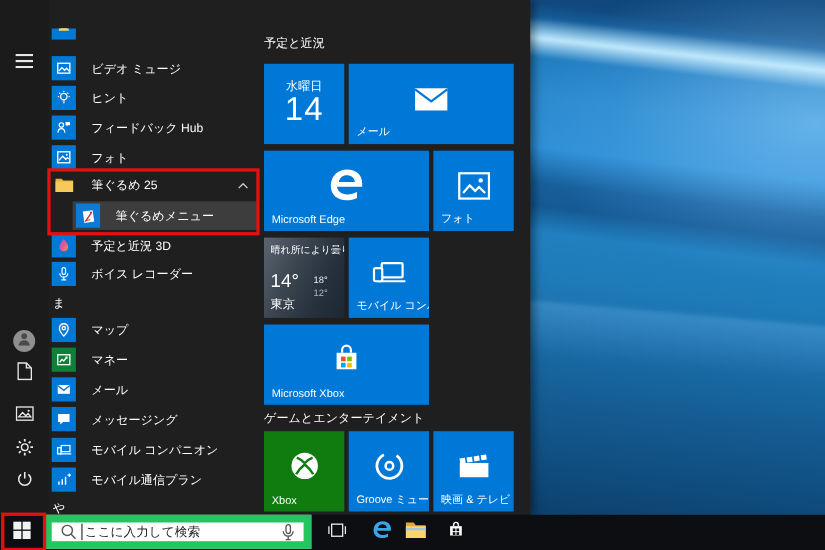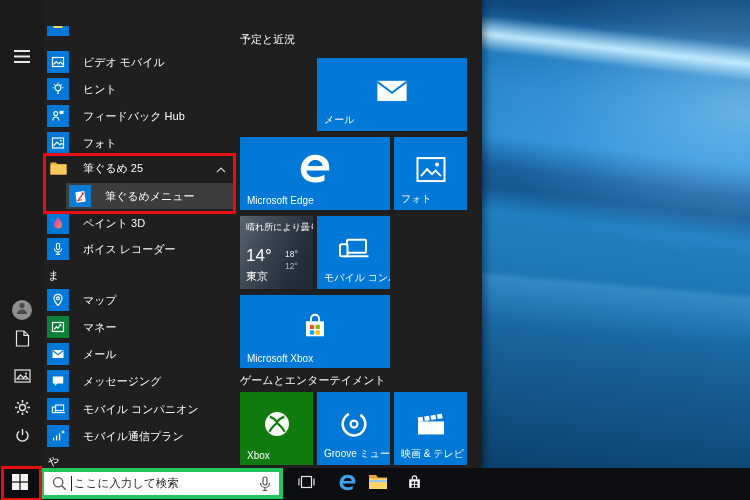--- a/index.html
+++ b/index.html
@@ -54,21 +54,21 @@
   .cal-date{position:absolute;top:25px;width:100%;text-align:center;font-size:30px;font-weight:300;letter-spacing:1px;}
   .w-cond{position:absolute;left:6px;top:5px;font-size:9px;white-space:nowrap;}
   .w-temp{position:absolute;left:6px;top:30px;font-size:17px;font-weight:300;}
   .w-hi{position:absolute;left:45px;top:33px;font-size:8.5px;color:#e8eef4;text-align:center;}
   .w-lo{position:absolute;left:45px;top:45px;font-size:8.5px;color:#aeb9c4;}
   .w-city{position:absolute;left:6px;bottom:5px;font-size:11px;}
   
   .taskbar{position:absolute;left:0;top:468px;width:750px;height:32px;background:#0c0e12;}
   .tb-btn{position:absolute;top:0;height:32px;display:flex;align-items:center;justify-content:center;}
   .searchbox{position:absolute;left:40px;top:0;width:243px;height:31px;background:#fff;
-             border:4px solid #22c55e;box-sizing:border-box;display:flex;align-items:center;}
+             border:7px solid #22c55e;box-sizing:border-box;display:flex;align-items:center;}
   .searchbox .sph{font-size:11.5px;color:#1f1f1f;white-space:nowrap;}
   .cursor{width:1px;height:15px;background:#1f1f1f;margin:0 2px 0 4px;}
   
   .red-box{position:absolute;border:3px solid #e60f0f;z-index:60;pointer-events:none;}
 </style>
 </head>
 <body>
 
 <div class="stage">
 
@@ -147,21 +147,21 @@
         <span class="app-label"></span>
       </div>
 
       <div class="app-row" style="top:23px">
         <span class="ic">
           <svg width="14" height="14" viewBox="0 0 14 14" fill="none" stroke="#fff" stroke-width="1.2">
               <rect x="1.5" y="2.5" width="11" height="9"></rect>
               <path d="M2.5 9.5l2.8-3 2.4 2.4 1.8-1.8 2.3 2.4"></path>
             </svg>
         </span>
-        <span class="app-label">ビデオ モバイル</span>
+        <span class="app-label">ビデオ ミュージ</span>
       </div>
 
       <div class="app-row" style="top:50px">
         <span class="ic">
           <svg width="14" height="14" viewBox="0 0 14 14" fill="none" stroke="#fff" stroke-width="1.1">
               <circle cx="7" cy="5.8" r="2.9"></circle>
               <path d="M5.9 9.8h2.2M6.2 11.4h1.6M7 .6v1.1M2.9 2.3l.8.8M11.1 2.3l-.8.8M1.6 5.8h1.1M11.3 5.8h1.1"></path>
             </svg>
         </span>
         <span class="app-label">ヒント</span>
@@ -224,21 +224,21 @@
               <defs>
                 <linearGradient id="pg" x1="0" y1="0" x2="1" y2="1">
                   <stop offset="0" stop-color="#b14cc9"></stop>
                   <stop offset=".55" stop-color="#e85c8a"></stop>
                   <stop offset="1" stop-color="#ff9a3c"></stop>
                 </linearGradient>
               </defs>
               <path d="M7 1.2C9.4 3.9 11 6.4 11 8.4a4 4 0 0 1-8 0C3 6.4 4.6 3.9 7 1.2z" fill="url(#pg)"></path>
             </svg>
         </span>
-        <span class="app-label">ペイント 3D</span>
+        <span class="app-label">予定と近況 3D</span>
       </div>
 
       <div class="app-row" style="top:210px">
         <span class="ic">
           <svg width="14" height="14" viewBox="0 0 14 14" fill="none" stroke="#fff" stroke-width="1.1">
               <rect x="5.4" y="1.2" width="3.2" height="6.4" rx="1.6"></rect>
               <path d="M3.4 6.4a3.6 3.6 0 0 0 7.2 0M7 10v1.8M4.8 12.4h4.4"></path>
             </svg>
         </span>
         <span class="app-label">ボイス レコーダー</span>
@@ -305,20 +305,24 @@
             </svg>
         </span>
         <span class="app-label">モバイル通信プラン</span>
       </div>
 
       <div class="section-h" style="top:422px">や</div>
     </div>
 
     <div class="tiles-h" style="left:240px;top:32px">予定と近況</div>
 
+    <div class="tile t-med" style="left:240px;top:58px">
+      <div class="cal-day">水曜日</div>
+      <div class="cal-date">14</div>
+    </div>
 
     <div class="tile t-wide" style="left:317px;top:58px">
       <span class="t-ic">
         <svg width="32" height="22" viewBox="0 0 34 24">
             <rect x="1" y="1" width="32" height="22" fill="#fff"></rect>
             <path d="M1 2l16 12L33 2" stroke="#0078d7" stroke-width="2.2" fill="none"></path>
           </svg>
       </span>
       <div class="t-label">メール</div>
     </div>

